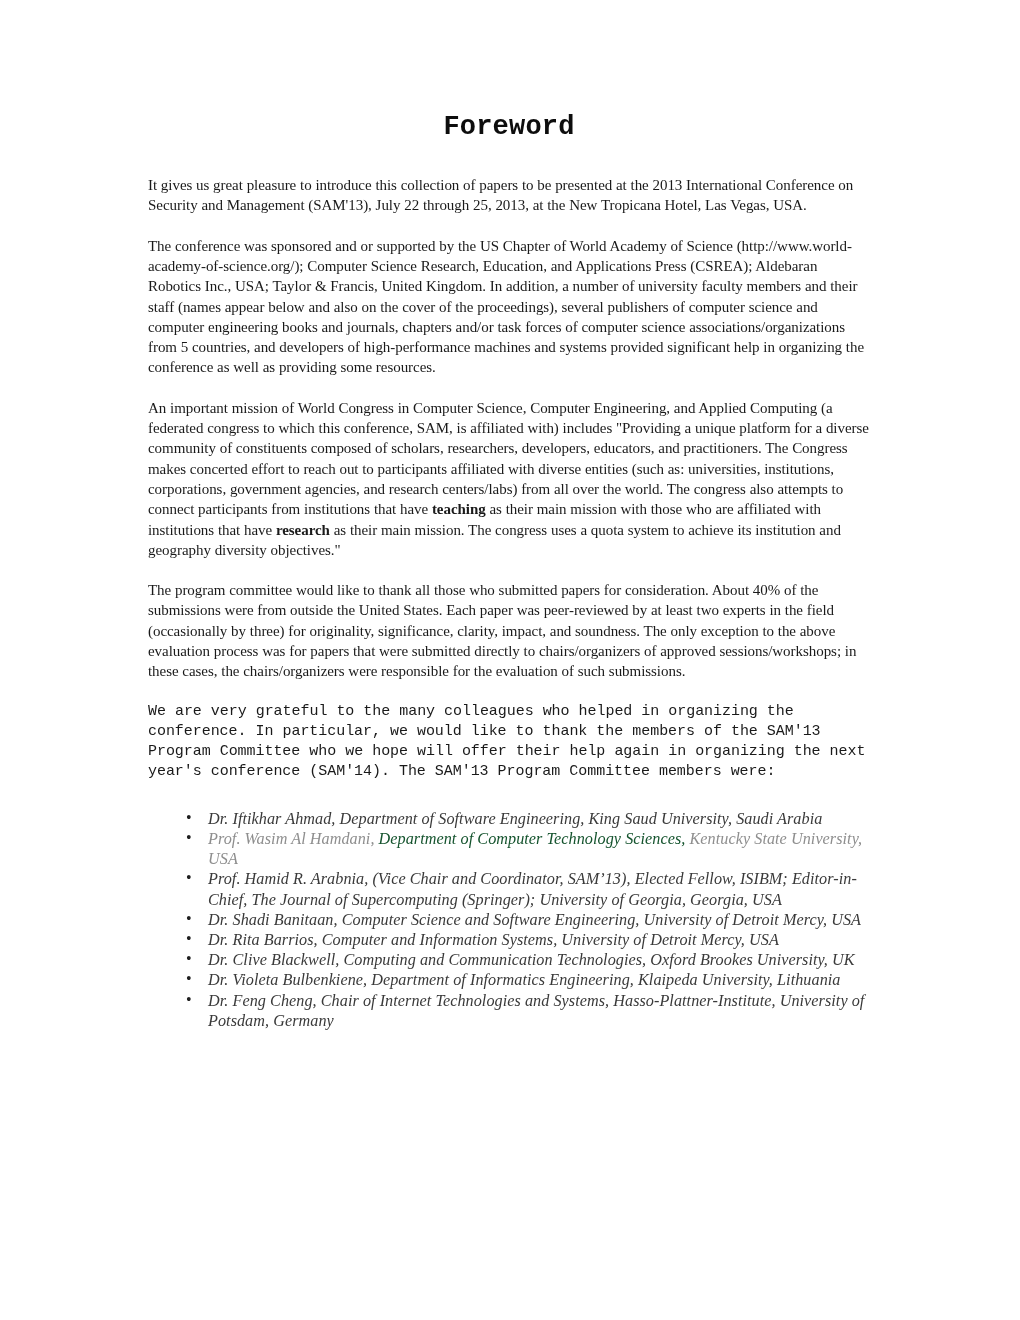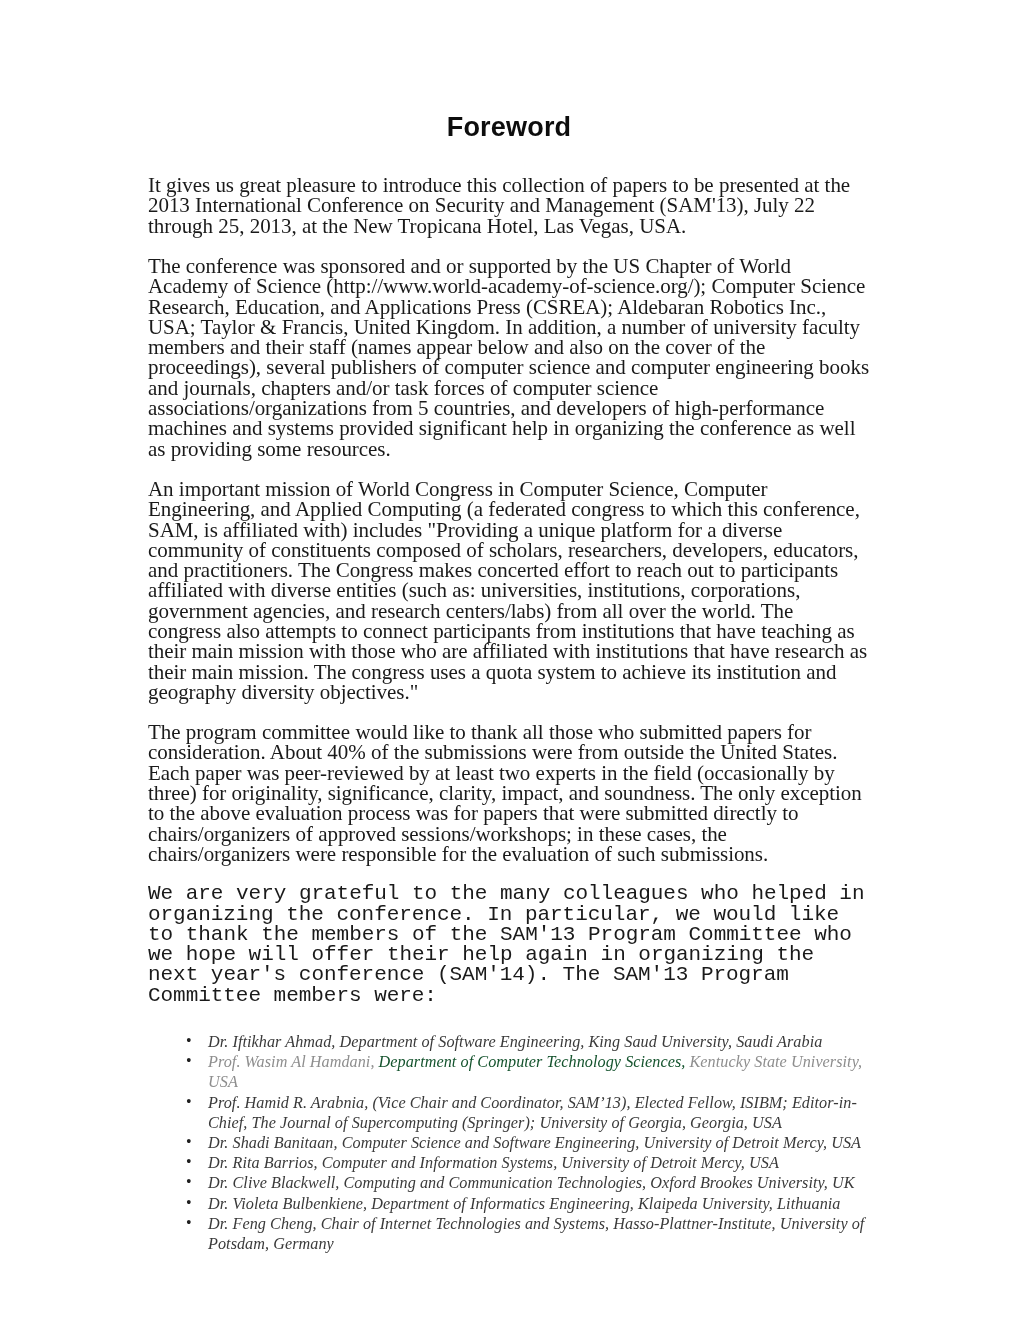--- a/index.html
+++ b/index.html
@@ -26,44 +26,44 @@
   }
 
   .content {
     position: absolute;
     left: 148px;
     top: 112px;
     width: 722px;
   }
 
   .doc-title {
-    font-family: Liberation Sans, sans-serif;
+    font-family: Liberation Mono, monospace;
     font-weight: bold;
     font-size: 27px;
     line-height: 1.15;
     text-align: center;
     letter-spacing: 0.2px;
     margin: 0 0 32px 0;
     color: #0d0d0d;
   }
 
   .para {
-    font-size: 21px;
+    font-size: 15px;
     line-height: 20.3px;
     text-align: left;
     margin: 0 0 20px 0;
     color: #1a1a1a;
     letter-spacing: -0.05px;
     word-spacing: 0.1px;
   }
 
   .para.tight { margin-bottom: 19px; font-family: Liberation Mono, monospace; }
 
   .para b, .para .bold {
-    font-weight: normal;
+    font-weight: bold;
   }
 
   
   .member-list {
     list-style: none;
     margin: 26px 0 0 0;
     padding: 0;
   }
 
   .member-list li {

